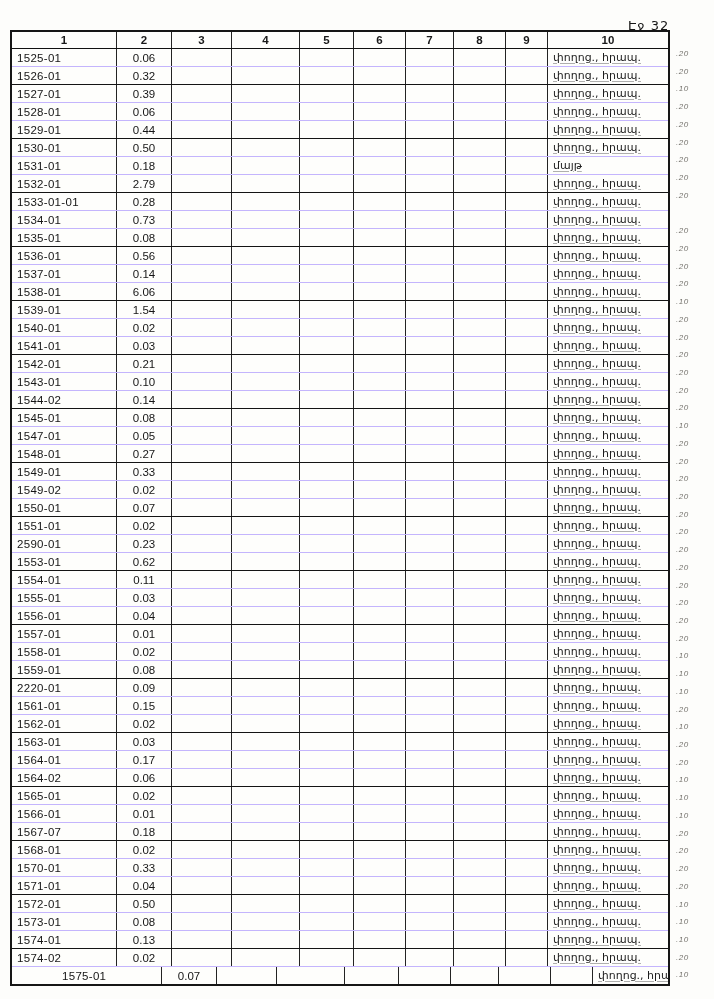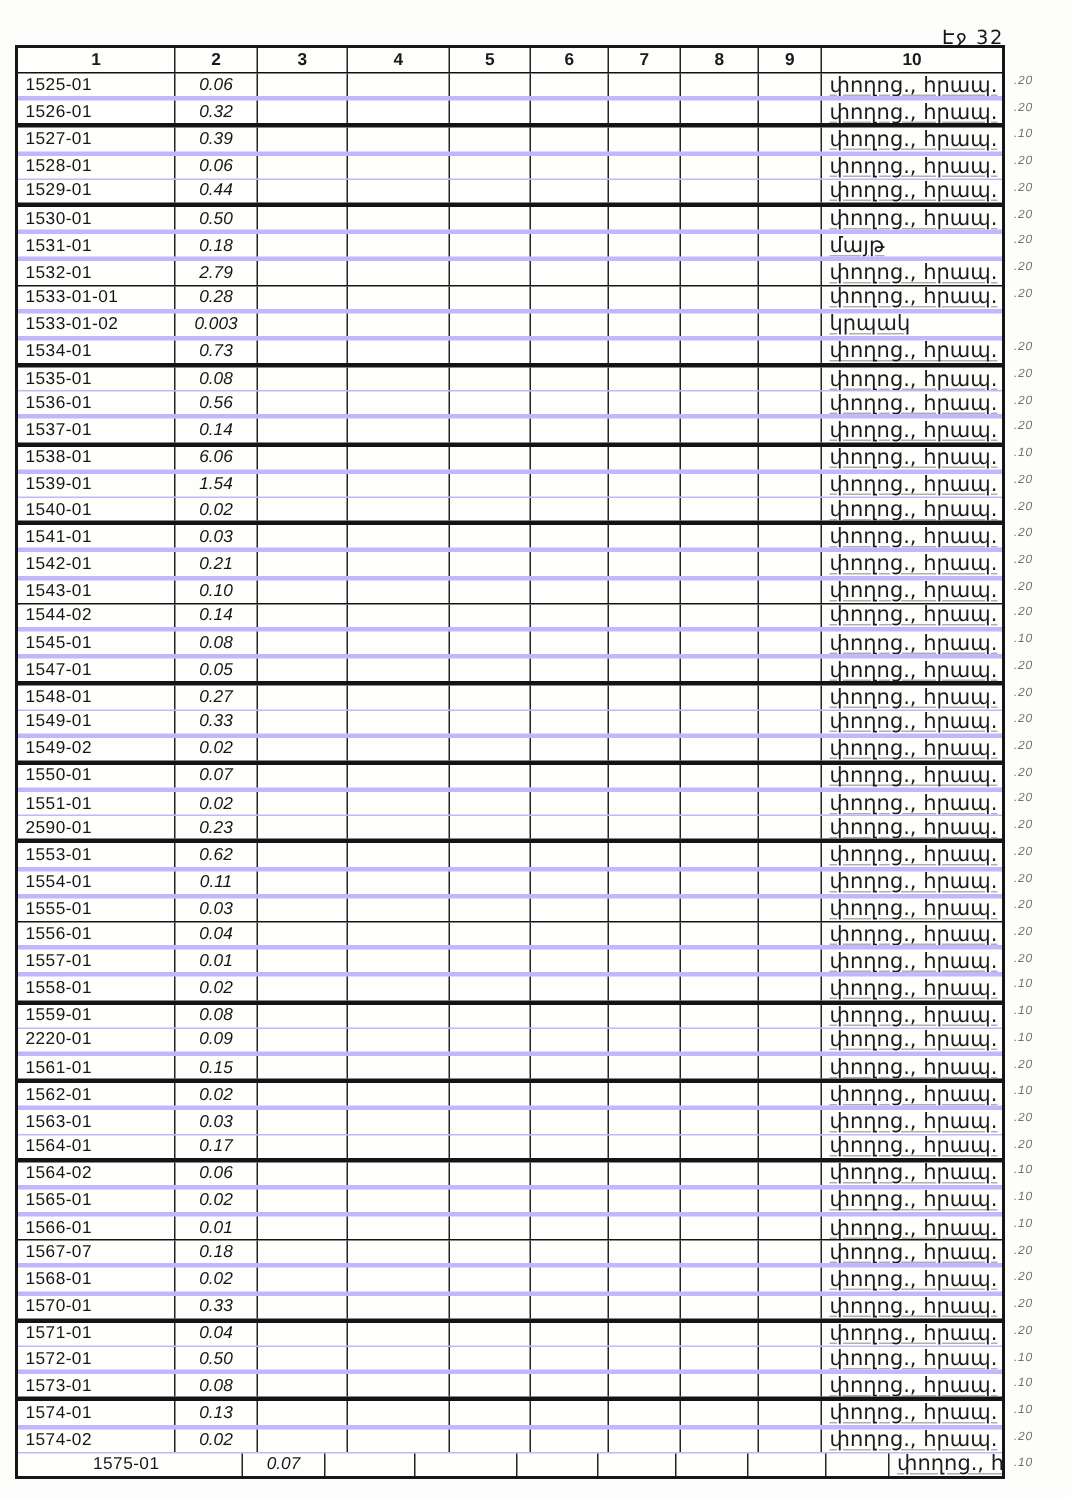--- a/index.html
+++ b/index.html
@@ -32,21 +32,21 @@
     border:2px solid #161616;
     box-sizing:border-box;
     display:flex;
     flex-direction:column;
     background:#fefefc;
   }
   .t-row{
     display:flex;
     flex:1 1 0;
     min-height:0;
-    border-bottom:3px solid #c4b5fd;
+    border-bottom:1px solid #c4b5fd;
     box-sizing:border-box;
   }
   .t-row:last-child{border-bottom:none;margin-left:45px;}
   .t-row.header{
     flex:0 0 17px;
     border-bottom:1.5px solid #111;
   }
   .cell{
     border-right:1px solid #232323;
     box-sizing:border-box;
@@ -69,24 +69,24 @@
   .c9{width:42px;flex:none;}
   .c10{flex:1 1 auto;padding-left:5px;}
   .header .cell{
     justify-content:center;
     padding-left:0;
     font-weight:bold;
     font-size:11.5px;
     color:#191919;
   }
   .id-cell{letter-spacing:.3px;color:#151515;}
-  .val-cell{color:#151515;font-style:italic;}
+  .val-cell{color:#151515;}
   .note-cell{
     font-family:"DejaVu Sans",sans-serif;
-    font-size:14px;
+    font-size:11px;
     color:#1d1d1d;
     text-decoration:underline;
     text-decoration-color:rgba(30,30,30,.35);
     text-underline-offset:2px;
   }
   .marks-col{
     position:absolute;
     left:676px;top:47px;
     width:34px;height:939px;
     display:flex;
@@ -238,32 +238,20 @@
       <div class="cell c3"></div>
       <div class="cell c4"></div>
       <div class="cell c5"></div>
       <div class="cell c6"></div>
       <div class="cell c7"></div>
       <div class="cell c8"></div>
       <div class="cell c9"></div>
       <div class="cell c10 note-cell">փողոց., հրապ.</div>
     </div>
 
-    <div class="t-row">
-      <div class="cell c1 id-cell">1533-01-02</div>
-      <div class="cell c2 val-cell">0.003</div>
-      <div class="cell c3"></div>
-      <div class="cell c4"></div>
-      <div class="cell c5"></div>
-      <div class="cell c6"></div>
-      <div class="cell c7"></div>
-      <div class="cell c8"></div>
-      <div class="cell c9"></div>
-      <div class="cell c10 note-cell">կրպակ</div>
-    </div>
 
     <div class="t-row">
       <div class="cell c1 id-cell">1534-01</div>
       <div class="cell c2 val-cell">0.73</div>
       <div class="cell c3"></div>
       <div class="cell c4"></div>
       <div class="cell c5"></div>
       <div class="cell c6"></div>
       <div class="cell c7"></div>
       <div class="cell c8"></div>

